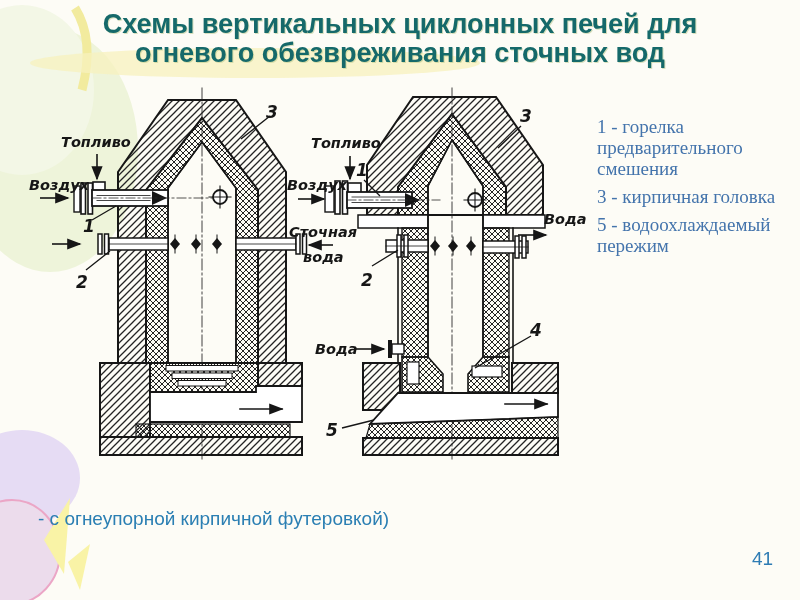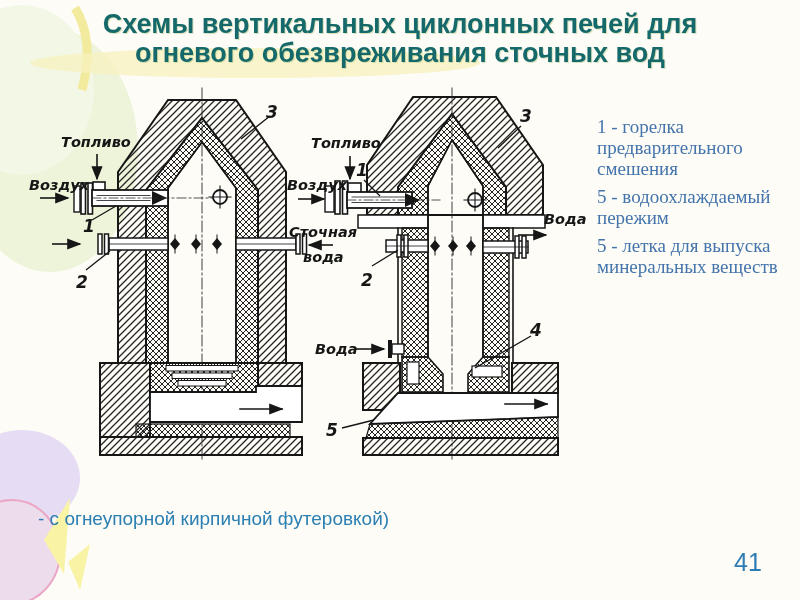--- a/index.html
+++ b/index.html
@@ -10,22 +10,22 @@
          font-weight:bold;font-size:27px;line-height:1.09;color:#15696a;
          text-shadow:1px 1px 0 rgba(170,190,120,.45);}
   .title-inner{max-width:705px;margin:0 auto;}
   .legend{position:absolute;left:597px;top:116px;width:190px;z-index:2;
           font-family:"Liberation Serif","DejaVu Serif",serif;
           font-size:19px;line-height:21px;color:#4474ac;}
   .legend-item{margin:0 0 7px 0;}
   .caption{position:absolute;left:8px;top:464px;width:786px;z-index:2;
            font-size:19px;line-height:22px;color:#2b7fb3;white-space:pre-wrap;}
   .cap-cont{margin-left:30px;}
-  .page-number{position:absolute;left:734px;top:548px;z-index:2;
-               font-size:25px;color:#2e7cb4;}
+  .page-number{position:absolute;left:752px;top:548px;z-index:2;
+               font-size:19px;color:#2e7cb4;}
   .diagram{position:absolute;left:25px;top:85px;z-index:1;}
   .dlabel{font-family:"DejaVu Sans",sans-serif;font-style:italic;font-weight:bold;
           font-size:14.5px;fill:#161616;}
   .dnum{font-family:"DejaVu Sans",sans-serif;font-style:italic;font-weight:bold;
         font-size:17px;fill:#161616;}
 </style>
 </head>
 <body>
 
 <div class="slide">
@@ -226,22 +226,22 @@
       <text x="356" y="176" class="dnum">1</text>
       <text x="361" y="286" class="dnum">2</text>
       <text x="520" y="122" class="dnum">3</text>
       <text x="530" y="336" class="dnum">4</text>
       <text x="326" y="436" class="dnum">5</text>
     </g>
   </svg>
 
   <div class="legend">
     <div class="legend-item">1 - горелка предварительного смешения</div>
+    <div class="legend-item">3 - кирпичная головка</div>
     <div class="legend-item">5 - водоохлаждаемый пережим</div>
-    <div class="legend-item">5 - летка для выпуска минеральных веществ</div>
   </div>
 
   <div class="caption">
     <div class="cap-cont">- с огнеупорной кирпичной футеровкой)</div>
     
     
     
   </div>
 
   <div class="page-number">41</div>

